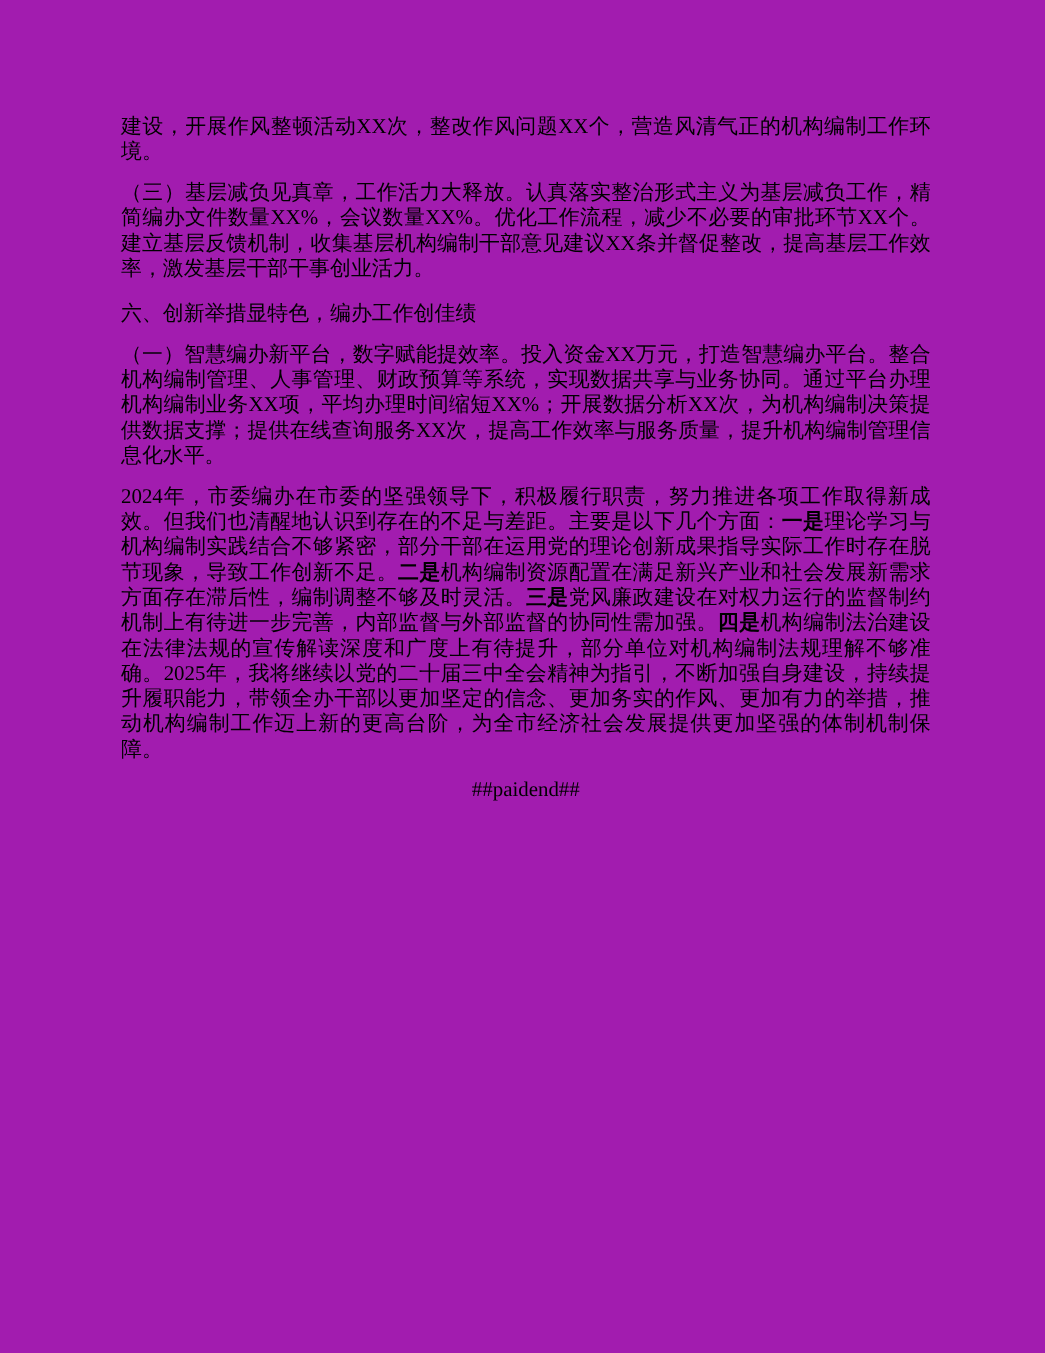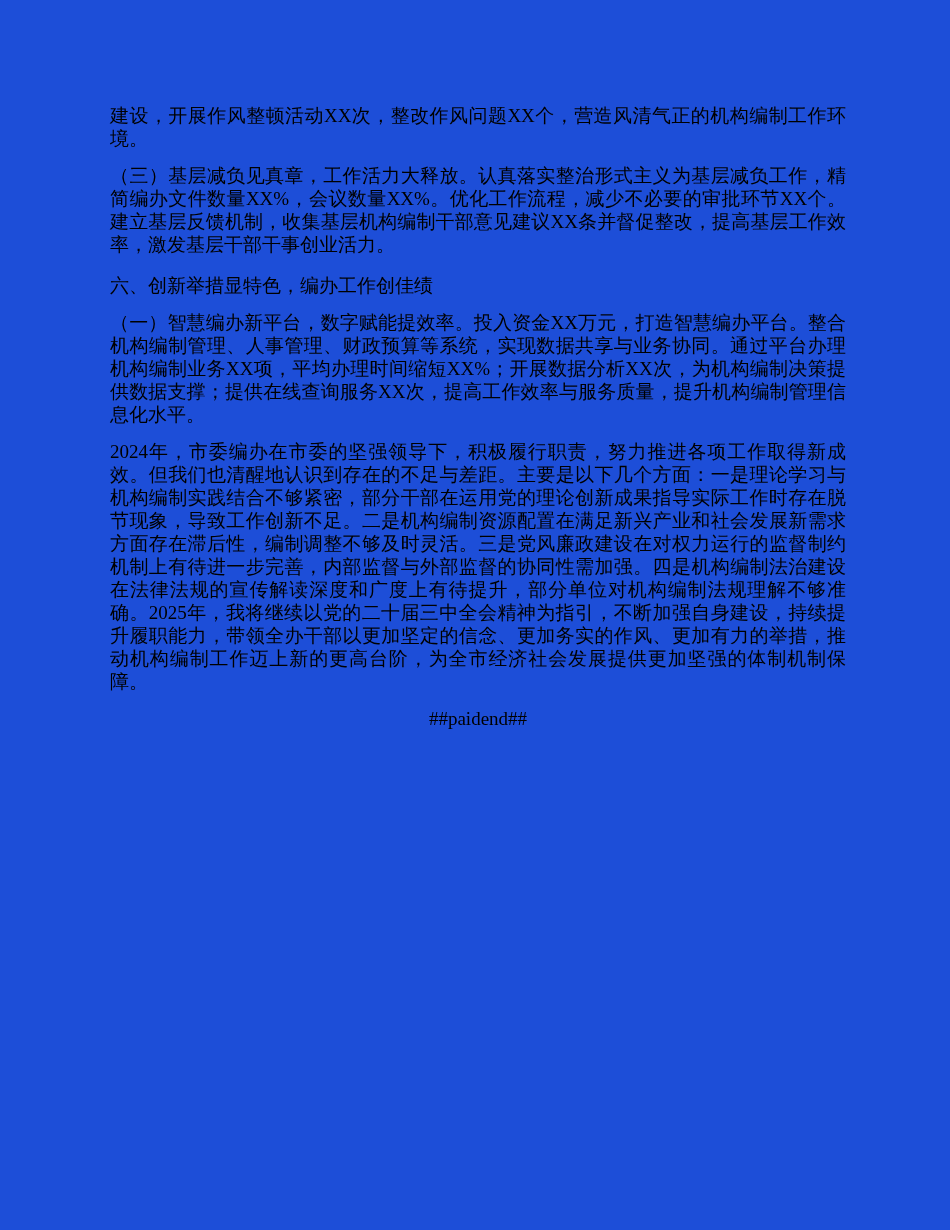--- a/index.html
+++ b/index.html
@@ -10,21 +10,21 @@
     width: 950px;
     height: 1230px;
     background: #ffffff;
     position: relative;
     overflow: hidden;
     font-family: "Liberation Serif", "DejaVu Serif", serif;
   }
   .page {
     position: absolute;
     inset: 0;
-    background: #1d4ed8;
+    background: #a21caf;
   }
   .content {
     position: absolute;
     left: 110px;
     top: 104px;
     width: 736px;
     color: #000000;
     font-size: 19px;
     line-height: 23px;
     text-align: justify;
@@ -34,21 +34,21 @@
   }
   .content p.heading {
     margin-top: 18px;
     margin-bottom: 14px;
   }
   .content p.marker {
     margin-top: 8px;
     text-align: center;
   }
   .bold {
-    font-weight: normal;
+    font-weight: bold;
   }
 </style>
 </head>
 <body>
 
 <div class="page">
   <div class="content" id="document-content">
       <p class="body"><span>建设，开展作风整顿活动XX次，整改作风问题XX个，营造风清气正的机构编制工作环境。</span></p>
       <p class="body"><span>（三）基层减负见真章，工作活力大释放。认真落实整治形式主义为基层减负工作，精简编办文件数量XX%，会议数量XX%。优化工作流程，减少不必要的审批环节XX个。建立基层反馈机制，收集基层机构编制干部意见建议XX条并督促整改，提高基层工作效率，激发基层干部干事创业活力。</span></p>
       <p class="heading"><span>六、创新举措显特色，编办工作创佳绩</span></p>

